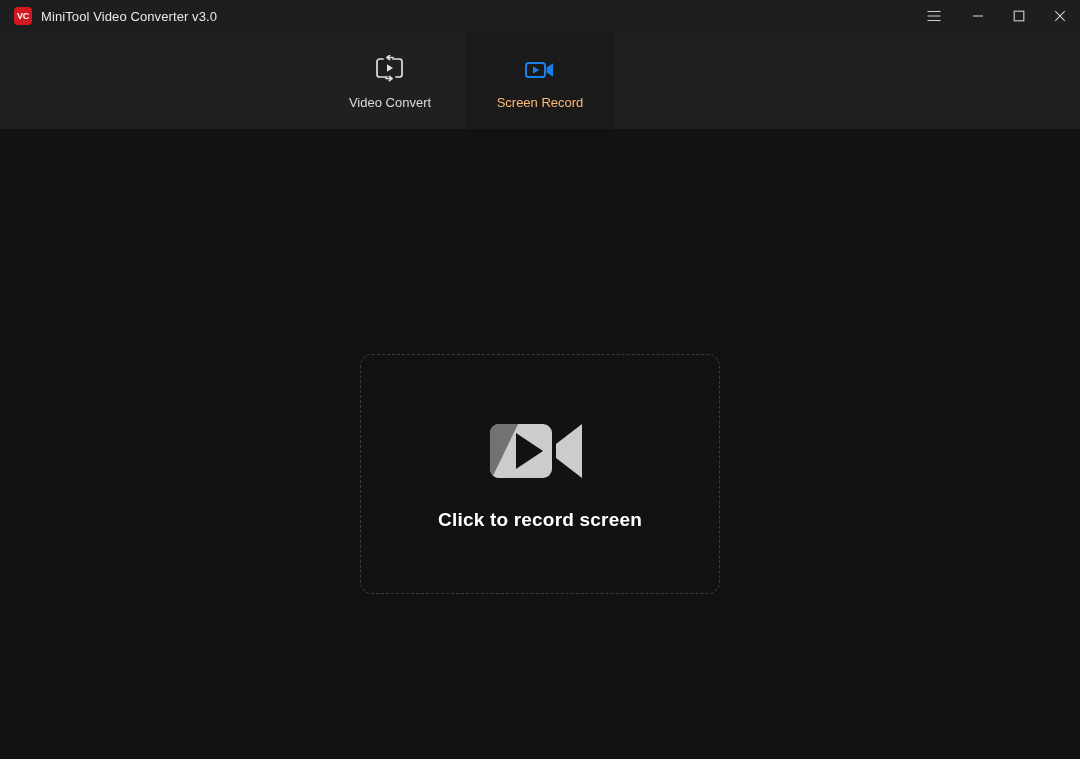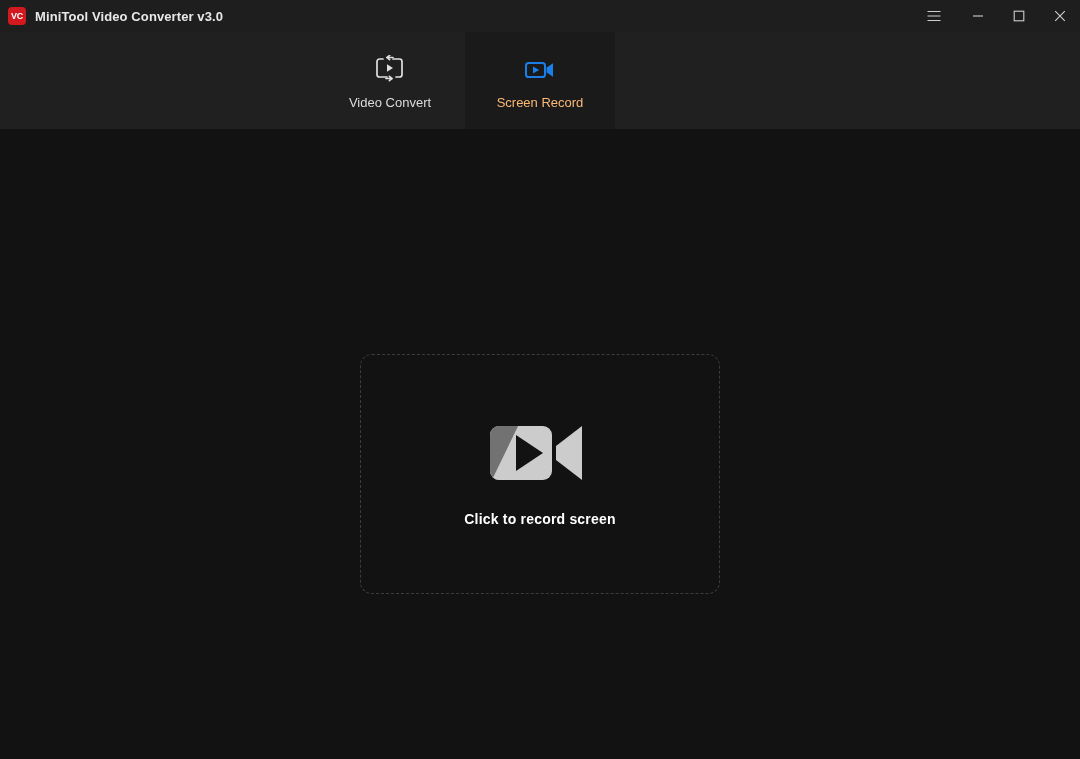--- a/index.html
+++ b/index.html
@@ -25,21 +25,21 @@
   }
 
   
   .title-bar {
     position: relative;
     height: 32px;
     min-height: 32px;
     background: #1e1e1e;
     display: flex;
     align-items: center;
-    padding-left: 8px;
+    padding-left: 14px;
     box-sizing: border-box;
   }
   .app-logo {
     width: 18px;
     height: 18px;
     border-radius: 4px;
     background: #d31920;
     display: flex;
     align-items: center;
     justify-content: center;
@@ -52,21 +52,20 @@
     font-weight: bold;
     letter-spacing: -0.3px;
     line-height: 1;
     font-family: "Liberation Sans", sans-serif;
   }
   .app-title {
     color: #e8e8e8;
     font-size: 13px;
     line-height: 1;
     letter-spacing: 0.1px;
-    font-weight: bold;
   }
 
   .window-controls {
     position: absolute;
     right: 0;
     top: 0;
     height: 32px;
     display: flex;
     align-items: stretch;
   }
@@ -151,21 +150,21 @@
   .drop-icon {
     width: 100px;
     height: 62px;
     margin-bottom: 28px;
     display: flex;
     align-items: center;
     justify-content: center;
   }
   .drop-icon svg { display: block; }
   .drop-label {
-    font-size: 14px;
+    font-size: 19px;
     font-weight: bold;
     color: #ffffff;
     letter-spacing: 0.2px;
     line-height: 1;
     text-align: right;
   }
 </style>
 </head>
 <body>
 

